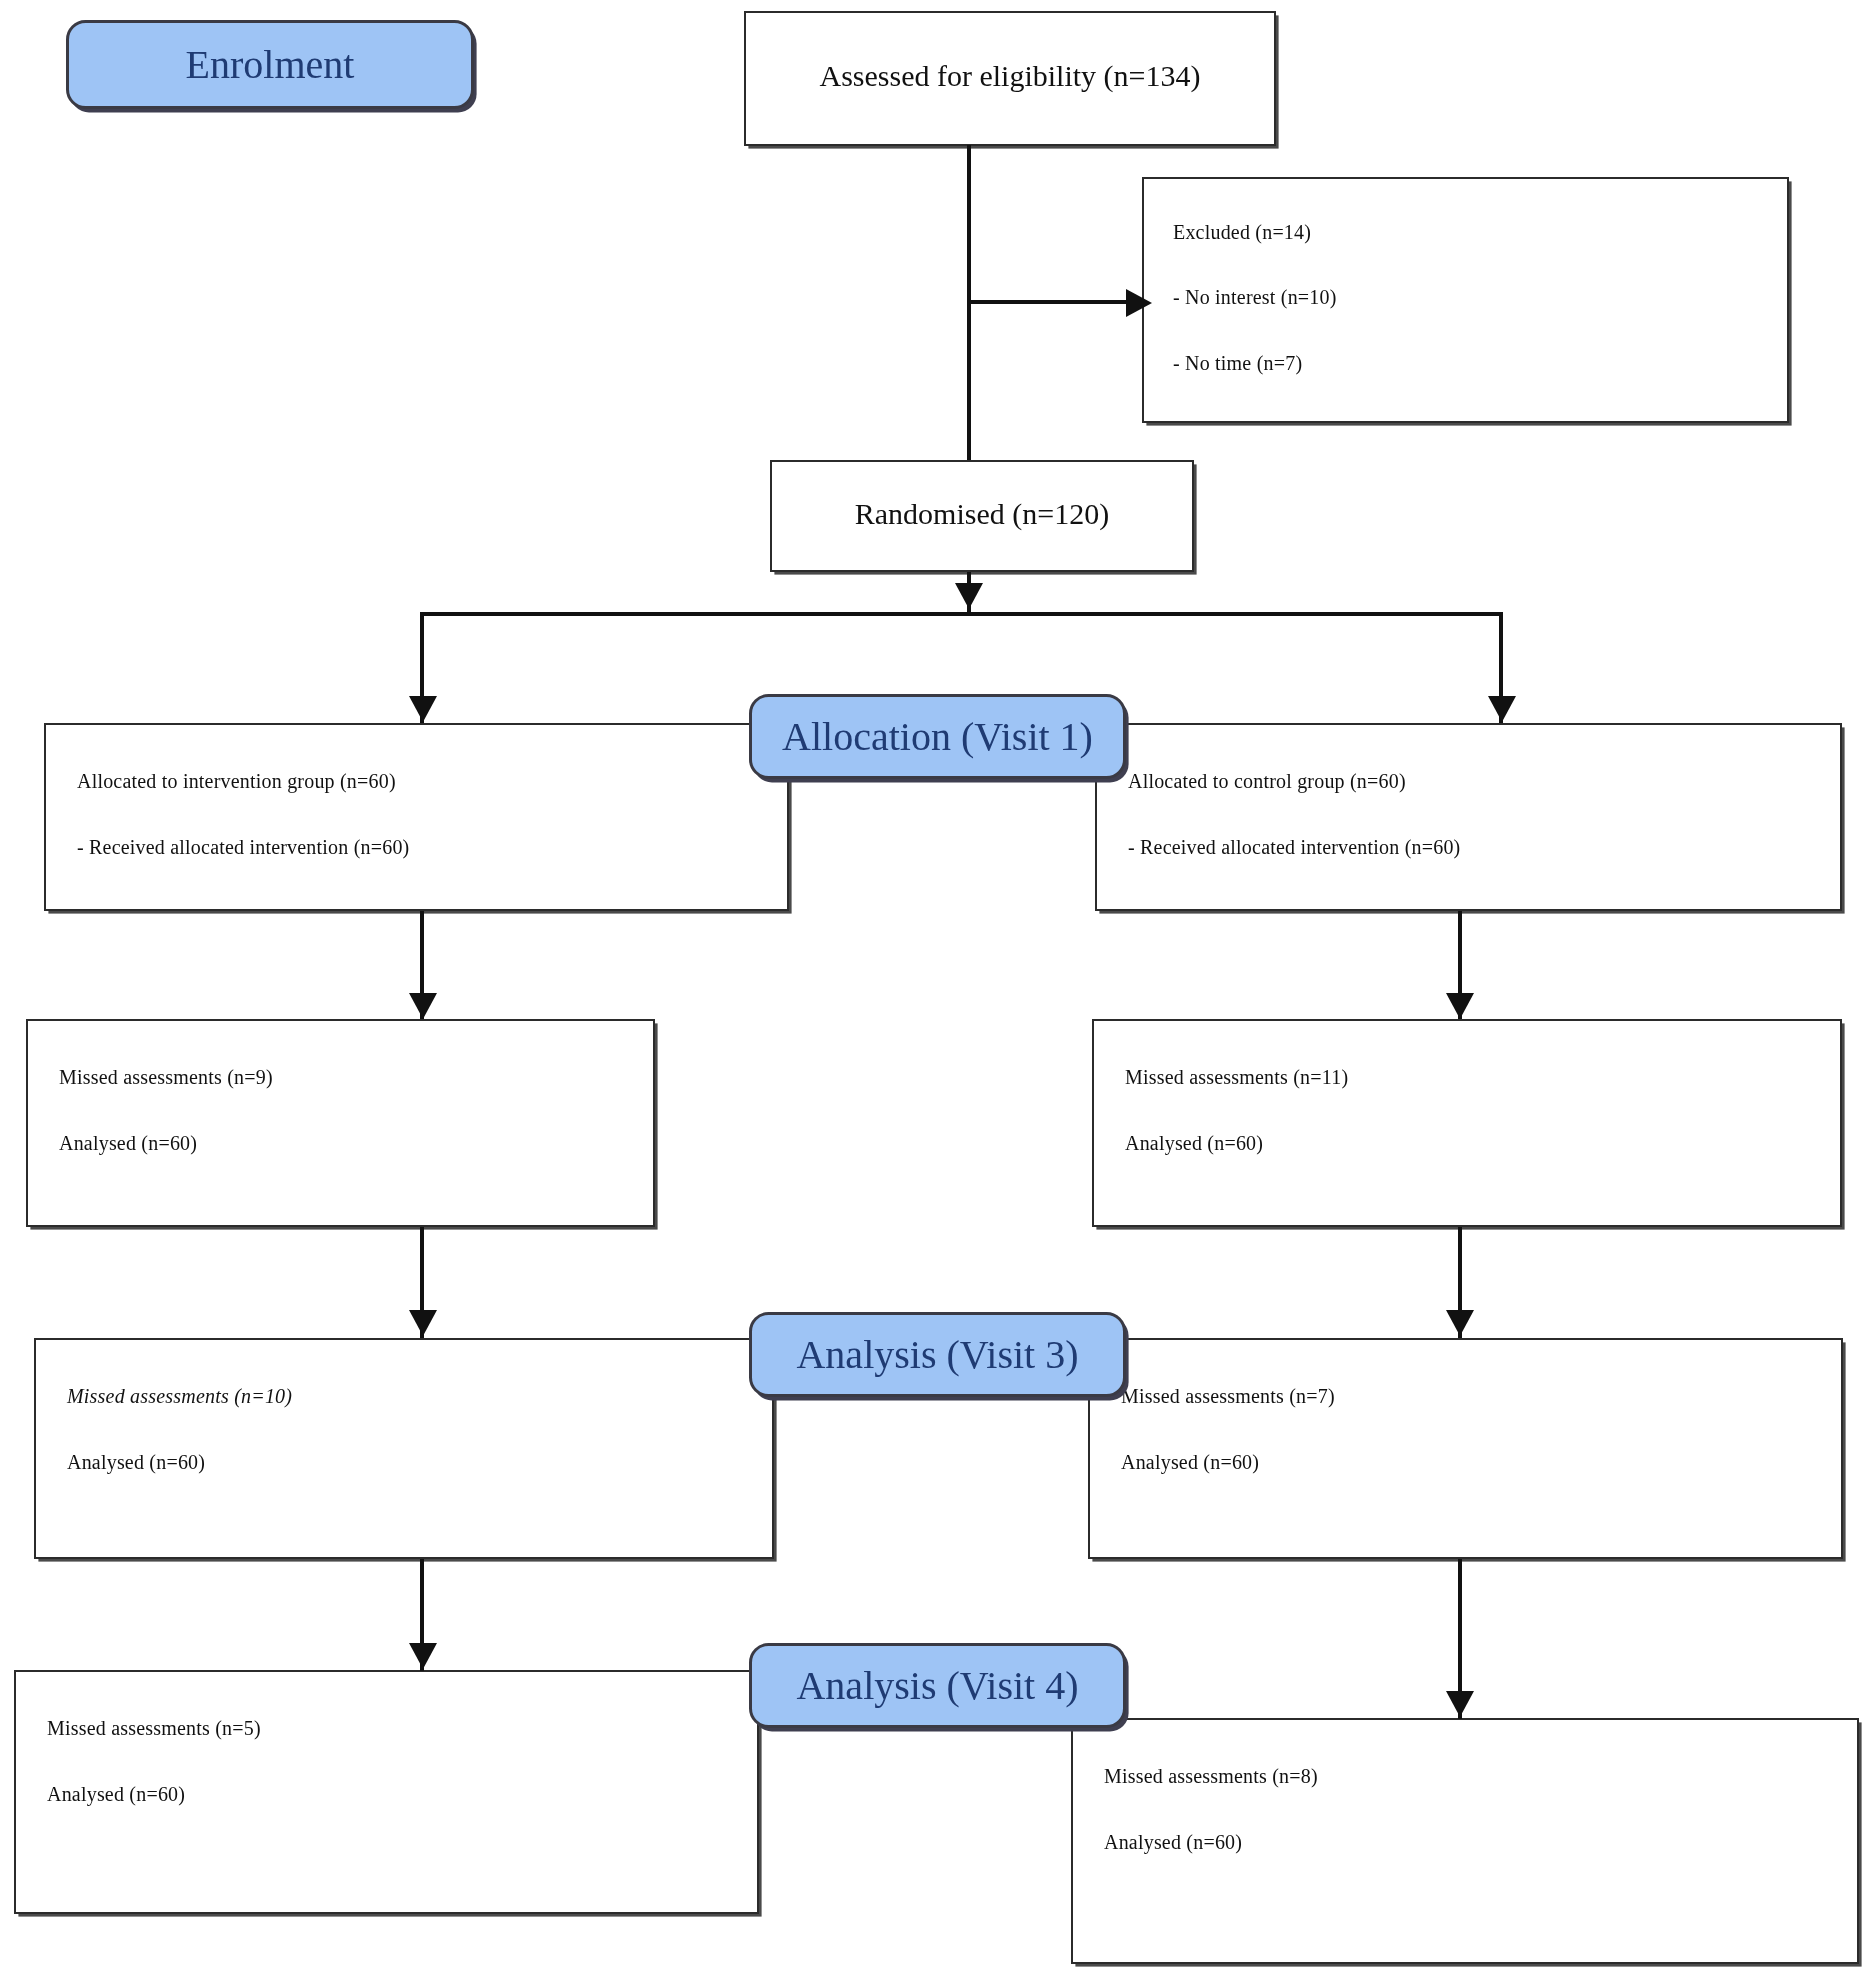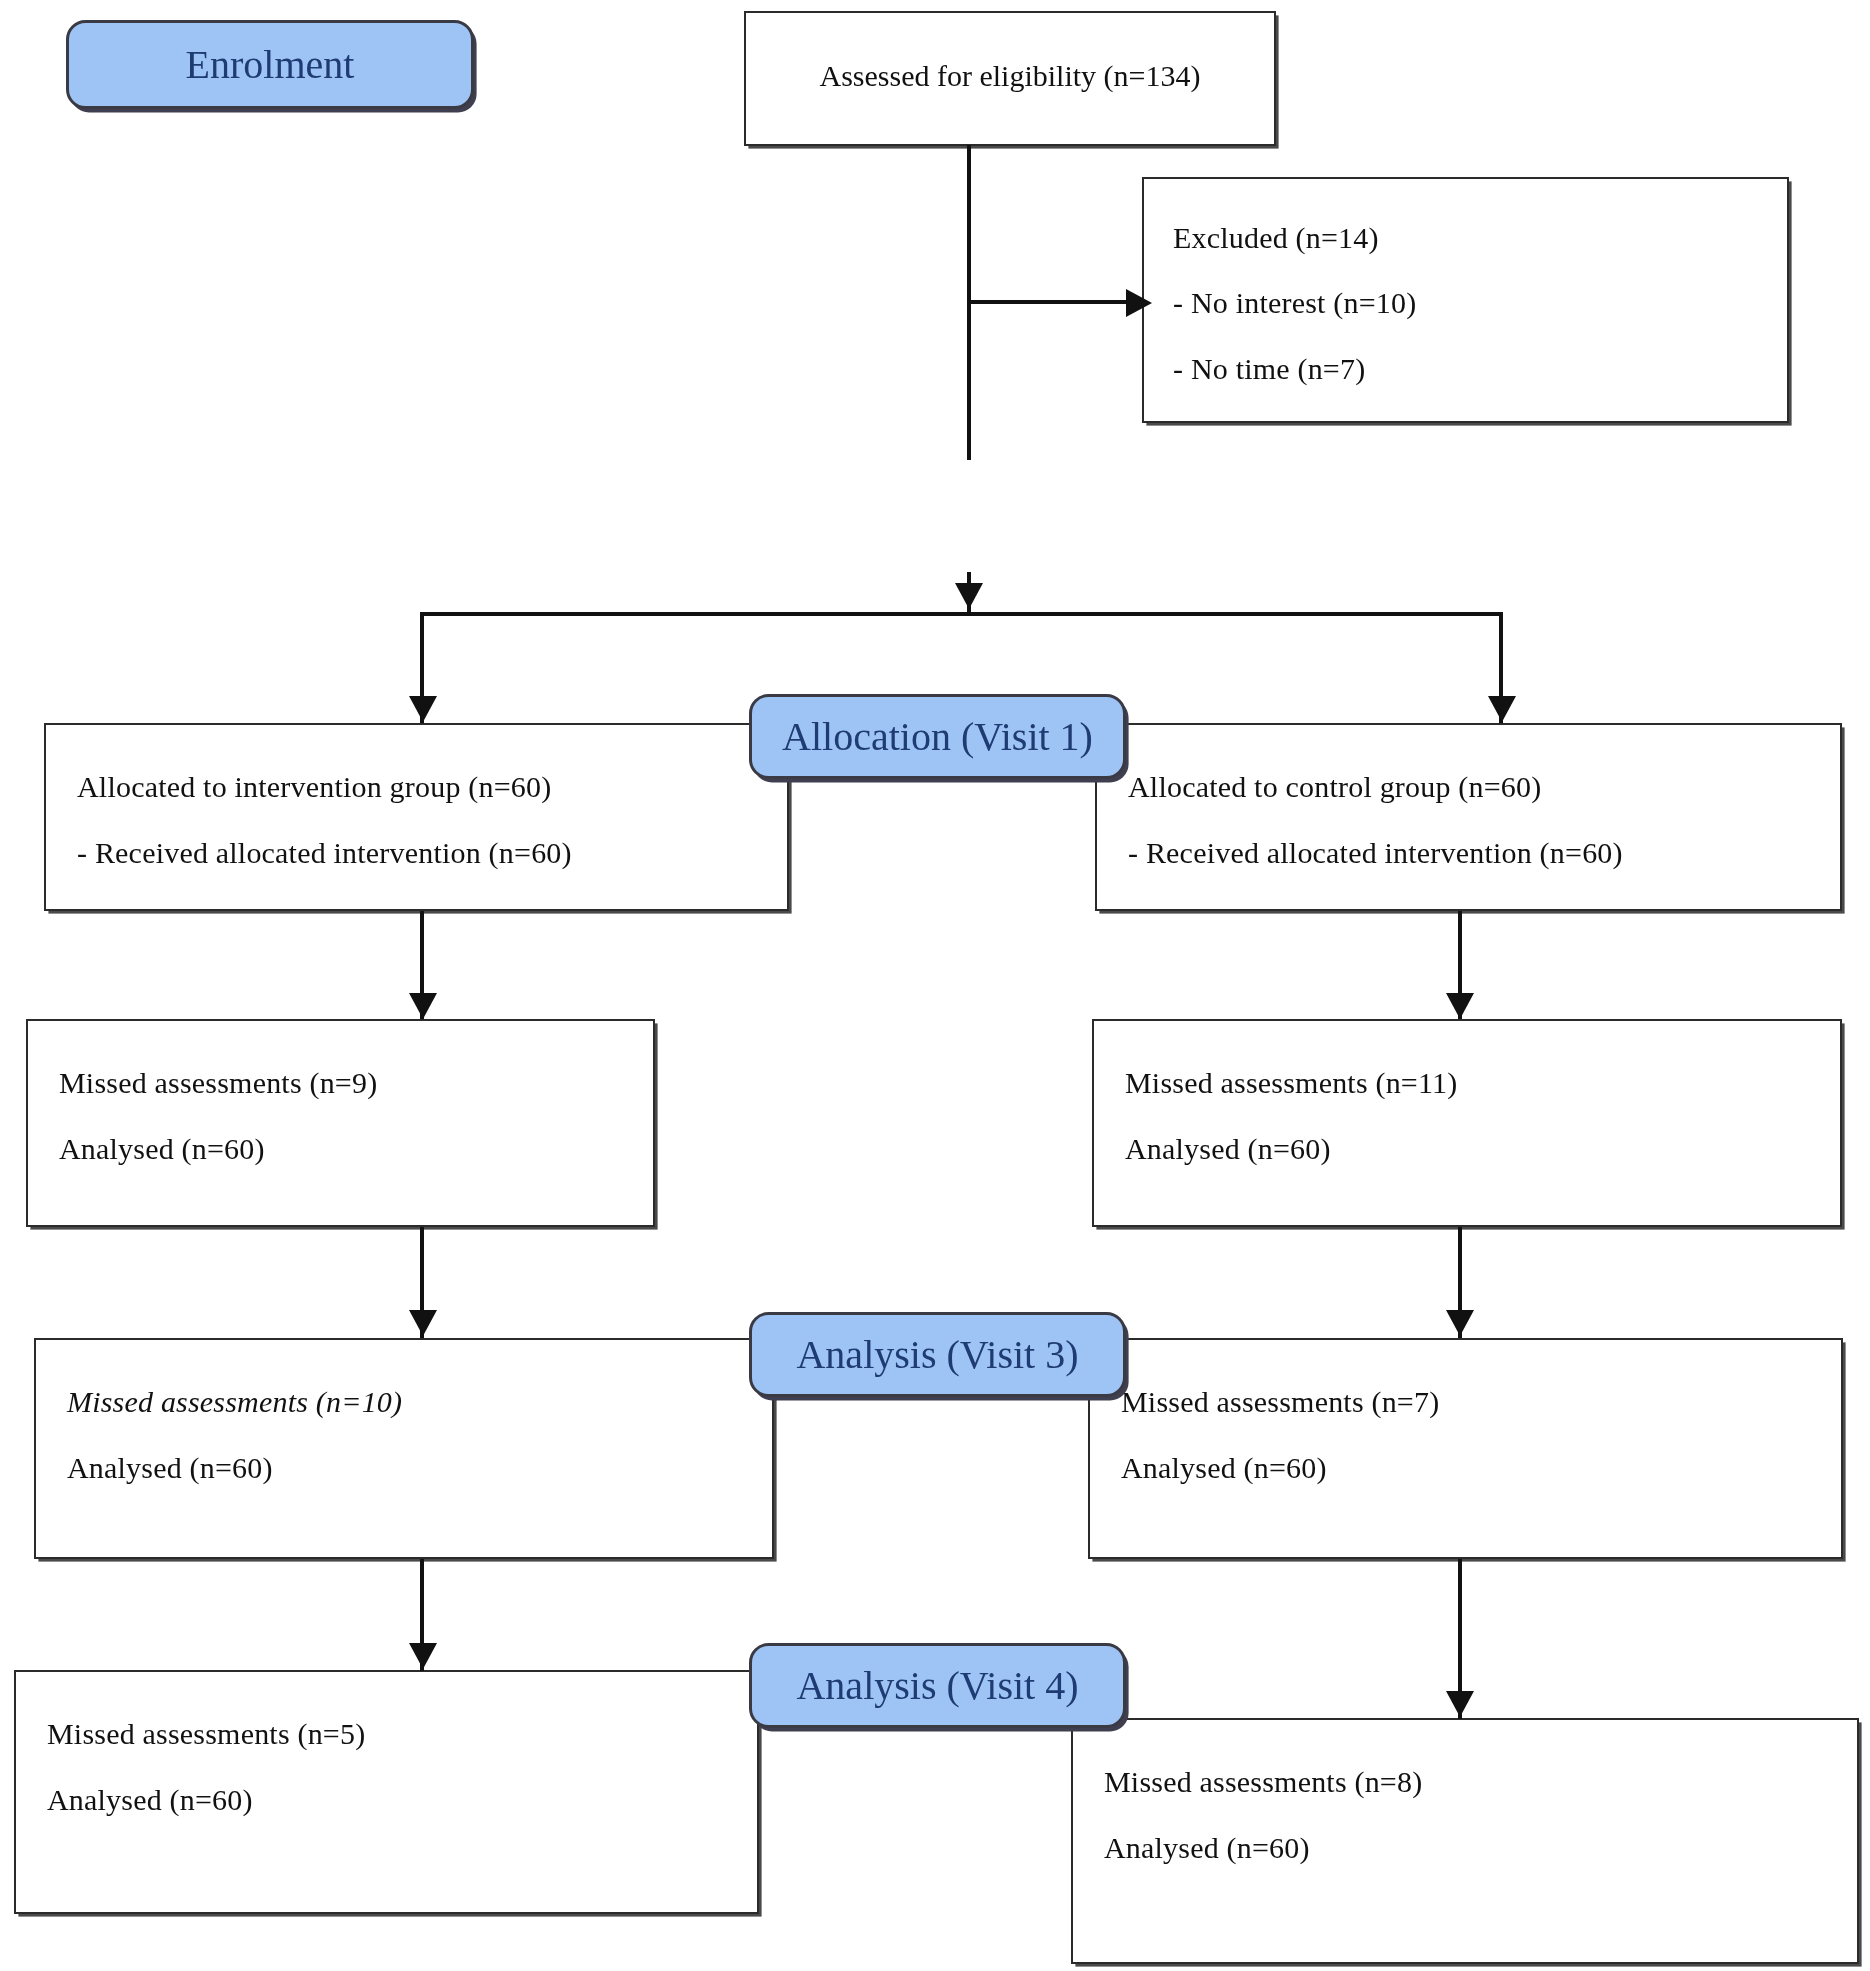--- a/index.html
+++ b/index.html
@@ -23,21 +23,21 @@
   .box {
     position: absolute;
     box-sizing: border-box;
     background: #ffffff;
     border: 2.7px solid #2b2b2b;
     box-shadow: 3.5px 3.5px 0 -0.9px #4a4a4a;
   }
   .box-text {
     position: absolute;
     color: #111111;
-    font-size: 30px;
+    font-size: 20px;
     line-height: 1.05;
     white-space: nowrap;
     letter-spacing: 0.2px;
   }
   .centered-text {
     position: absolute;
     left: 0;
     right: 0;
     text-align: center;
     color: #111111;
@@ -111,20 +111,23 @@
 
   <div class="hline" style="left:967px; top:300px; width:164px;"></div>
   <div class="arrow-right" style="left:1126px; top:289px;"></div>
 
   <div class="box" style="left:1142px; top:177px; width:647px; height:246px;">
     <div class="box-text" style="left:29px; top:43px;">Excluded (n=14)</div>
     <div class="box-text" style="left:29px; top:108px;">- No interest (n=10)</div>
     <div class="box-text" style="left:29px; top:174px;">- No time  (n=7)</div>
   </div>
 
+  <div class="box" style="left:770px; top:460px; width:424px; height:112px;">
+    <div class="centered-text" style="top:35px;">Randomised (n=120)</div>
+  </div>
 
   <div class="vline" style="left:967px; top:572px; height:43px;"></div>
   <div class="arrow-down" style="left:955px; top:583px;"></div>
   <div class="hline" style="left:420px; top:612px; width:1083px;"></div>
   <div class="vline" style="left:420px; top:612px; height:111px;"></div>
   <div class="arrow-down" style="left:409px; top:696px;"></div>
   <div class="vline" style="left:1499px; top:612px; height:111px;"></div>
   <div class="arrow-down" style="left:1488px; top:696px;"></div>
 
   <div class="box" style="left:44px; top:723px; width:745px; height:188px;">

